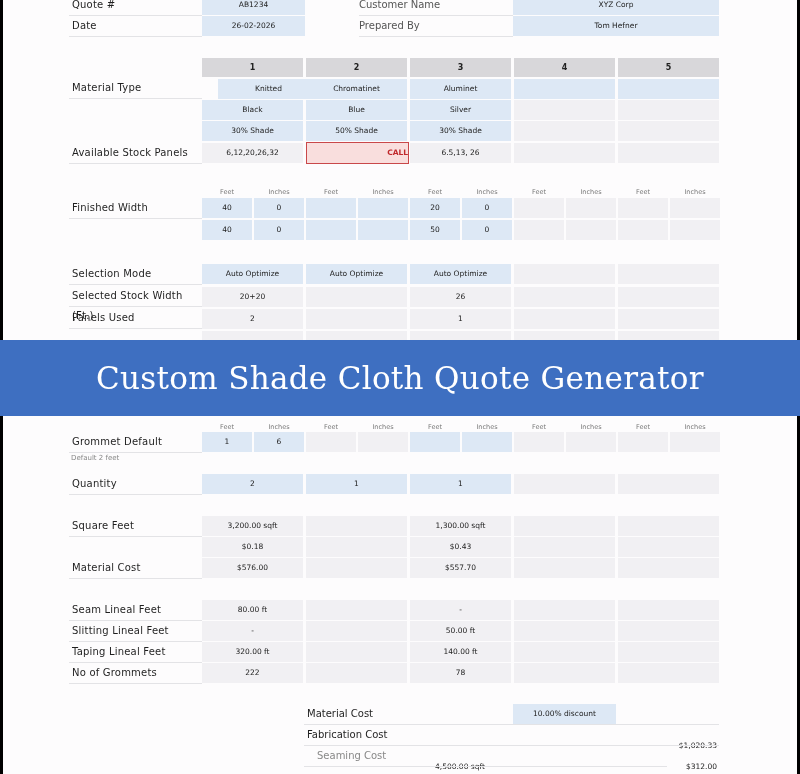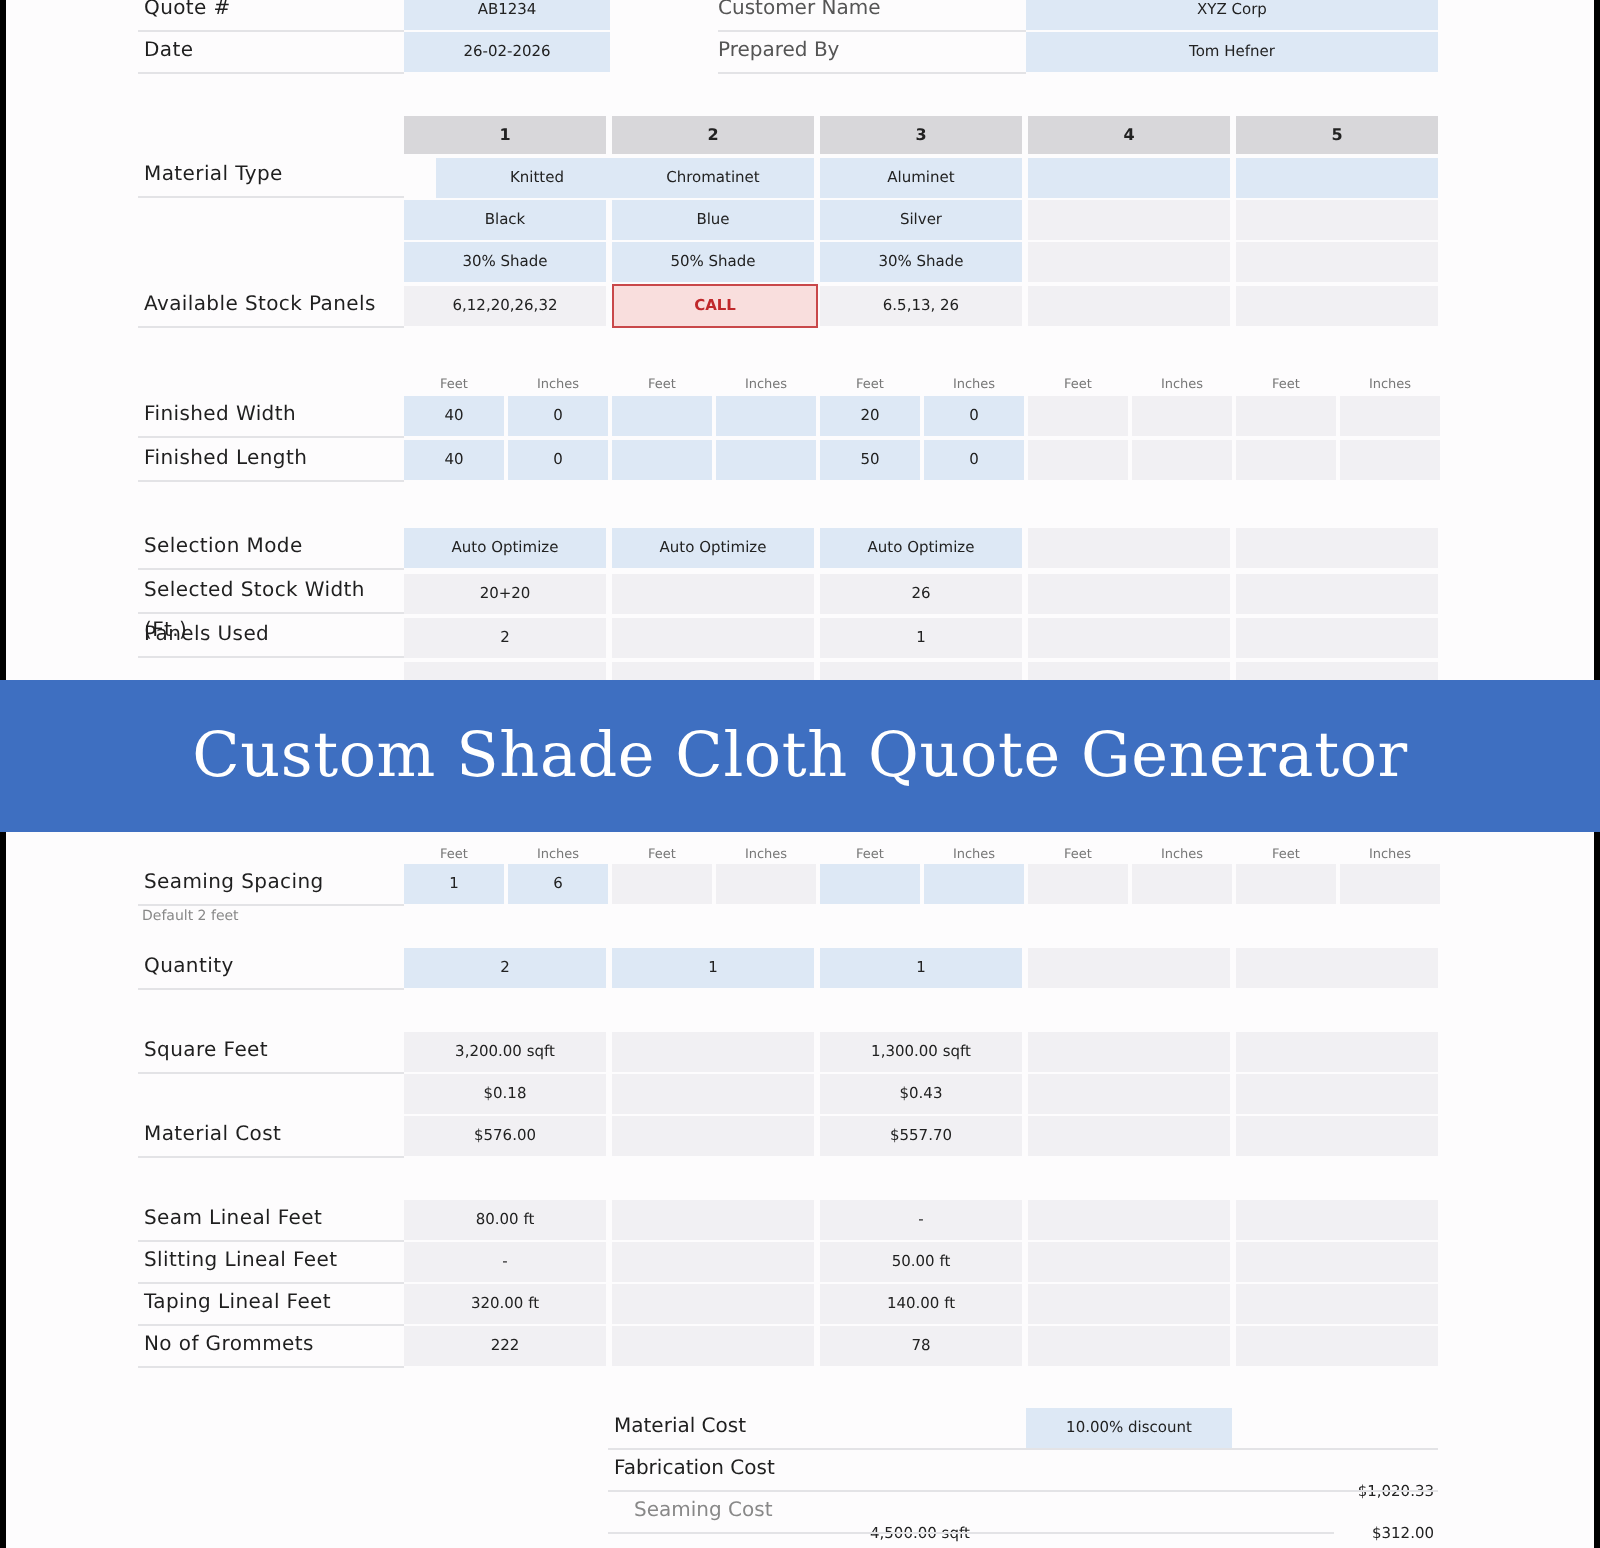--- a/index.html
+++ b/index.html
@@ -7,21 +7,21 @@
          font-family:"DejaVu Sans", sans-serif; }
   .sheet { position:absolute; left:3px; top:0; width:794px; height:774px; background:#fdfcfd; overflow:hidden; }
   .abs { position:absolute; box-sizing:border-box; }
   .lbl { font-size:10px; color:#1f1f1f; padding-left:3px; line-height:20px; height:21px; border-bottom:1px solid #e3e3e6; letter-spacing:0.2px; }
   .lbl-plain { font-size:10px; color:#555; padding-left:0; line-height:20px; height:21px; border-bottom:1px solid #e3e3e6; }
   .cell { font-size:7.5px; color:#222; text-align:center; line-height:20px; height:20px; }
   .blue { background:#dde8f5; }
   .grey { background:#f1f0f3; }
   .hdr { background:#d8d7da; font-weight:bold; font-size:8px; color:#222; text-align:center; line-height:19px; height:19px; }
   .sub { font-size:6.5px; color:#777; text-align:center; line-height:10px; }
-  .call { background:#f9dedd; border:1.5px solid #c9484a; color:#c0282b; font-weight:bold; }
+  .call { background:#f9dedd; border:1.5px solid #c9484a; color:#c0282b; font-weight:bold;text-align:right; }
   .banner { position:absolute; left:0; top:340px; width:800px; height:76px; background:#3e6fc1; display:flex; align-items:center; justify-content:center; }
   .banner span { color:#fff; font-family:"DejaVu Serif", serif; font-size:31px; letter-spacing:0.3px; }
   .note { font-size:7px; color:#888; }
   .sum-lbl { font-size:10px; color:#1f1f1f; line-height:20px; }
   .sum-val { font-size:7.5px; color:#222; line-height:20px;margin-top:32px; }
   .faded { color:#888; }
 </style>
 </head>
 <body>
 
@@ -85,21 +85,20 @@
   <div class="abs cell blue" style="left:251px;top:198px;width:50px;">0</div>
   <div class="abs cell blue" style="left:303px;top:198px;width:50px;"></div>
   <div class="abs cell blue" style="left:355px;top:198px;width:50px;"></div>
   <div class="abs cell blue" style="left:407px;top:198px;width:50px;">20</div>
   <div class="abs cell blue" style="left:459px;top:198px;width:50px;">0</div>
   <div class="abs cell grey" style="left:511px;top:198px;width:50px;"></div>
   <div class="abs cell grey" style="left:563px;top:198px;width:50px;"></div>
   <div class="abs cell grey" style="left:615px;top:198px;width:50px;"></div>
   <div class="abs cell grey" style="left:667px;top:198px;width:50px;"></div>
 
-  <div class="abs lbl" style="left:66px;top:220px;width:133px;">Finished Length</div>
   <div class="abs cell blue" style="left:199px;top:220px;width:50px;">40</div>
   <div class="abs cell blue" style="left:251px;top:220px;width:50px;">0</div>
   <div class="abs cell blue" style="left:303px;top:220px;width:50px;"></div>
   <div class="abs cell blue" style="left:355px;top:220px;width:50px;"></div>
   <div class="abs cell blue" style="left:407px;top:220px;width:50px;">50</div>
   <div class="abs cell blue" style="left:459px;top:220px;width:50px;">0</div>
   <div class="abs cell grey" style="left:511px;top:220px;width:50px;"></div>
   <div class="abs cell grey" style="left:563px;top:220px;width:50px;"></div>
   <div class="abs cell grey" style="left:615px;top:220px;width:50px;"></div>
   <div class="abs cell grey" style="left:667px;top:220px;width:50px;"></div>
@@ -135,21 +134,21 @@
   <div class="abs sub" style="left:251px;top:422px;width:50px;">Inches</div>
   <div class="abs sub" style="left:303px;top:422px;width:50px;">Feet</div>
   <div class="abs sub" style="left:355px;top:422px;width:50px;">Inches</div>
   <div class="abs sub" style="left:407px;top:422px;width:50px;">Feet</div>
   <div class="abs sub" style="left:459px;top:422px;width:50px;">Inches</div>
   <div class="abs sub" style="left:511px;top:422px;width:50px;">Feet</div>
   <div class="abs sub" style="left:563px;top:422px;width:50px;">Inches</div>
   <div class="abs sub" style="left:615px;top:422px;width:50px;">Feet</div>
   <div class="abs sub" style="left:667px;top:422px;width:50px;">Inches</div>
 
-  <div class="abs lbl" style="left:66px;top:432px;width:133px;">Seaming Spacing</div>
+  <div class="abs lbl" style="left:66px;top:432px;width:133px;">Grommet Default</div>
   <div class="abs cell blue" style="left:199px;top:432px;width:50px;">1</div>
   <div class="abs cell blue" style="left:251px;top:432px;width:50px;">6</div>
   <div class="abs cell grey" style="left:303px;top:432px;width:50px;"></div>
   <div class="abs cell grey" style="left:355px;top:432px;width:50px;"></div>
   <div class="abs cell blue" style="left:407px;top:432px;width:50px;"></div>
   <div class="abs cell blue" style="left:459px;top:432px;width:50px;"></div>
   <div class="abs cell grey" style="left:511px;top:432px;width:50px;"></div>
   <div class="abs cell grey" style="left:563px;top:432px;width:50px;"></div>
   <div class="abs cell grey" style="left:615px;top:432px;width:50px;"></div>
   <div class="abs cell grey" style="left:667px;top:432px;width:50px;"></div>

